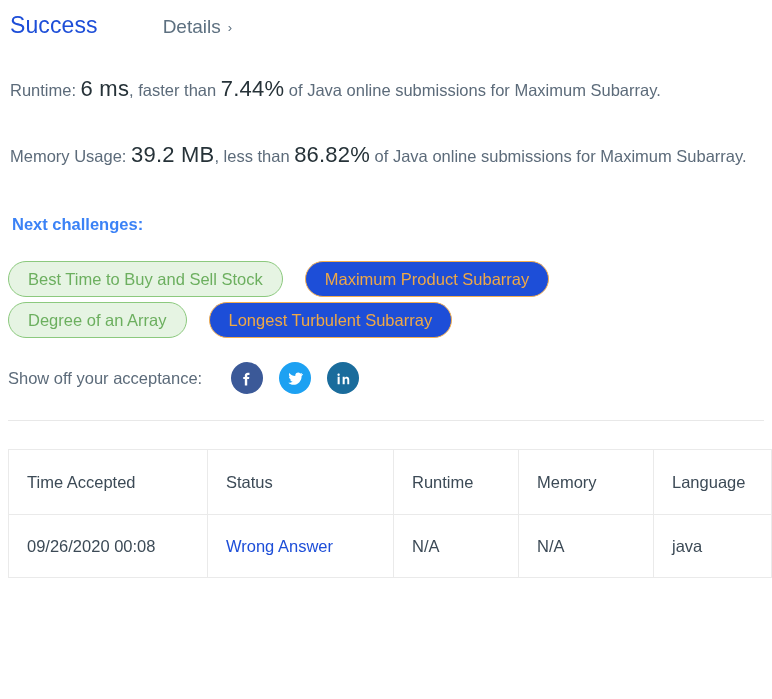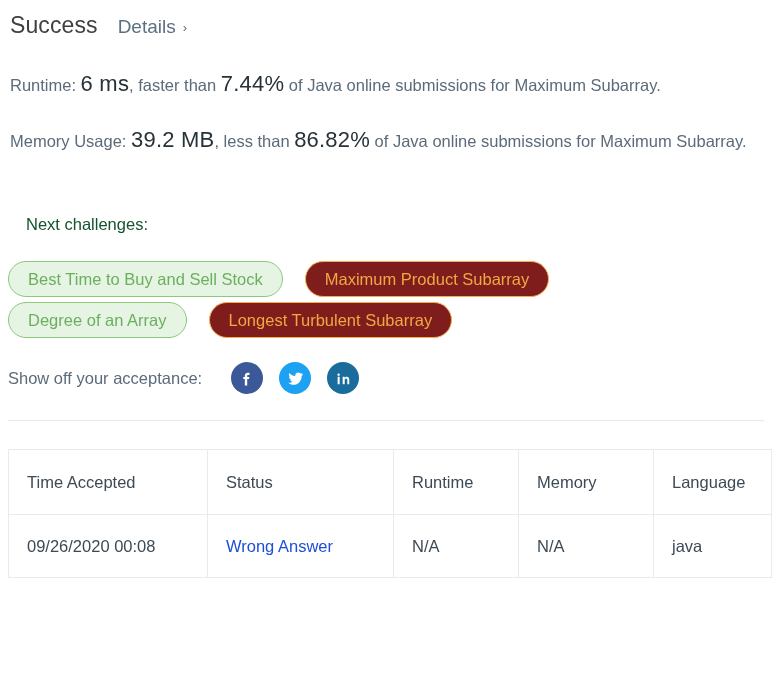--- a/index.html
+++ b/index.html
@@ -25,68 +25,70 @@
   .header-row {
     position: absolute;
     left: 10px;
     top: 12px;
     display: flex;
     align-items: baseline;
     gap: 20px;
   }
   .status-title {
     font-size: 23px;
-    color: #404040;
+    color: #1d4ed8;
     font-weight: 400;
     letter-spacing: 0.1px;
   }
   .details-link {
     display: inline-flex;
     align-items: baseline;
     gap: 7px;
     font-size: 19px;
     color: #5D7080;
     text-decoration: none;
     cursor: pointer;
+    margin-left: 45px;
   }
   .details-chevron {
     font-size: 13px;
     color: #5D7080;
     line-height: 1;
     position: relative;
     top: -1px;
   }
 
   
   .stats {
     position: absolute;
     left: 10px;
     top: 70px;
     width: 752px;
   }
   .stat-line {
     font-size: 16.5px;
     color: #5C6B7A;
-    line-height: 27px;
+    line-height: 37px;
     margin: 0 0 27px 0;
   }
   .stat-line.memory { color: #5C6B7A; }
   .stat-strong {
     font-size: 22px;
     color: #263238;
     letter-spacing: 0.2px;
   }
 
   
   .challenges-label {
     position: absolute;
-    left: 26px;
+    left: 12px;
     top: 215px;
     font-size: 16.5px;
-    color: #14532d;
+    color: #3b82f6;
+    font-weight: bold;
   }
   .tag-rows {
     position: absolute;
     left: 8px;
     top: 261px;
     width: 756px;
   }
   .tag-row {
     display: flex;
     gap: 22px;
@@ -103,21 +105,21 @@
     font-size: 16.5px;
     cursor: pointer;
     white-space: nowrap;
   }
   .tag.green {
     background: #E6F4E3;
     border-color: #8CC97E;
     color: #6CAF5F;
   }
   .tag.orange {
-    background: #7f1d1d;
+    background: #1d4ed8;
     border-color: #F3AE4F;
     color: #EFA845;
   }
 
   
   .share-row {
     position: absolute;
     left: 8px;
     top: 362px;
     display: flex;

